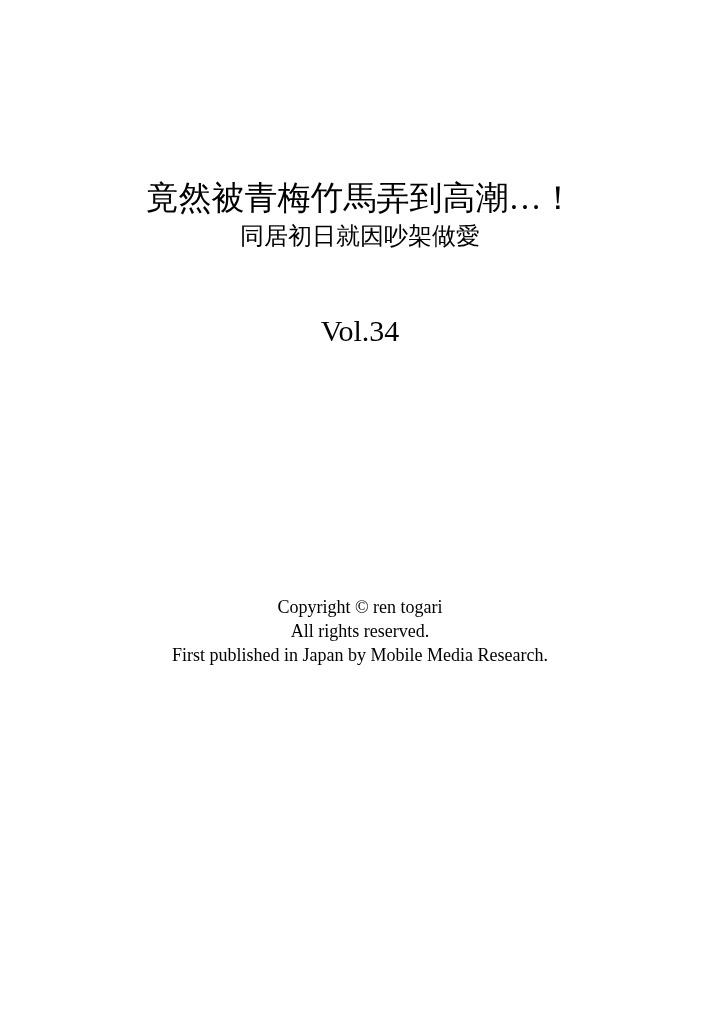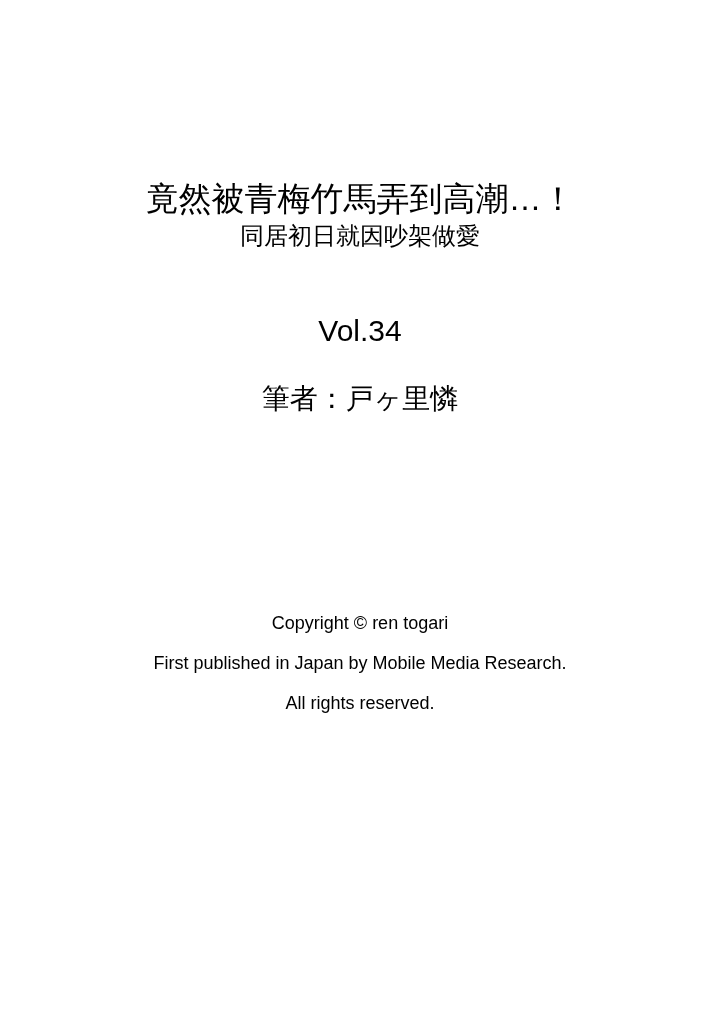--- a/index.html
+++ b/index.html
@@ -22,20 +22,21 @@
   }
   .centered {
     position: absolute;
     left: 0;
     width: 720px;
     text-align: center;
     margin: 0;
     font-weight: normal;
     line-height: 1;
     white-space: nowrap;
+    font-family: Liberation Serif, serif;
   }
   .title {
     top: 182px;
     font-size: 33px;
   }
   .subtitle {
     top: 224px;
     font-size: 24px;
   }
   .volume {
@@ -45,35 +46,34 @@
   .author {
     top: 385px;
     font-size: 28px;
   }
   .copyright {
     top: 595px;
     font-size: 18px;
     line-height: 24px;
   }
   .copyright-line {
-    margin: 16px;
+    margin: 0;
   }
 </style>
 </head>
 <body>
 
 <div class="page">
 
   <h1 class="centered title">竟然被青梅竹馬弄到高潮…！</h1>
 
   <h2 class="centered subtitle">同居初日就因吵架做愛</h2>
 
   <div class="centered volume">Vol.34</div>
 
-  <div class="centered author">筆者：戸ヶ里憐</div>
 
   <div class="centered copyright">
     <p class="copyright-line">Copyright © ren togari</p>
+    <p class="copyright-line">All rights reserved.</p>
     <p class="copyright-line">First published in Japan by Mobile Media Research.</p>
-    <p class="copyright-line">All rights reserved.</p>
   </div>
 
 </div>
 
 </body></html>

